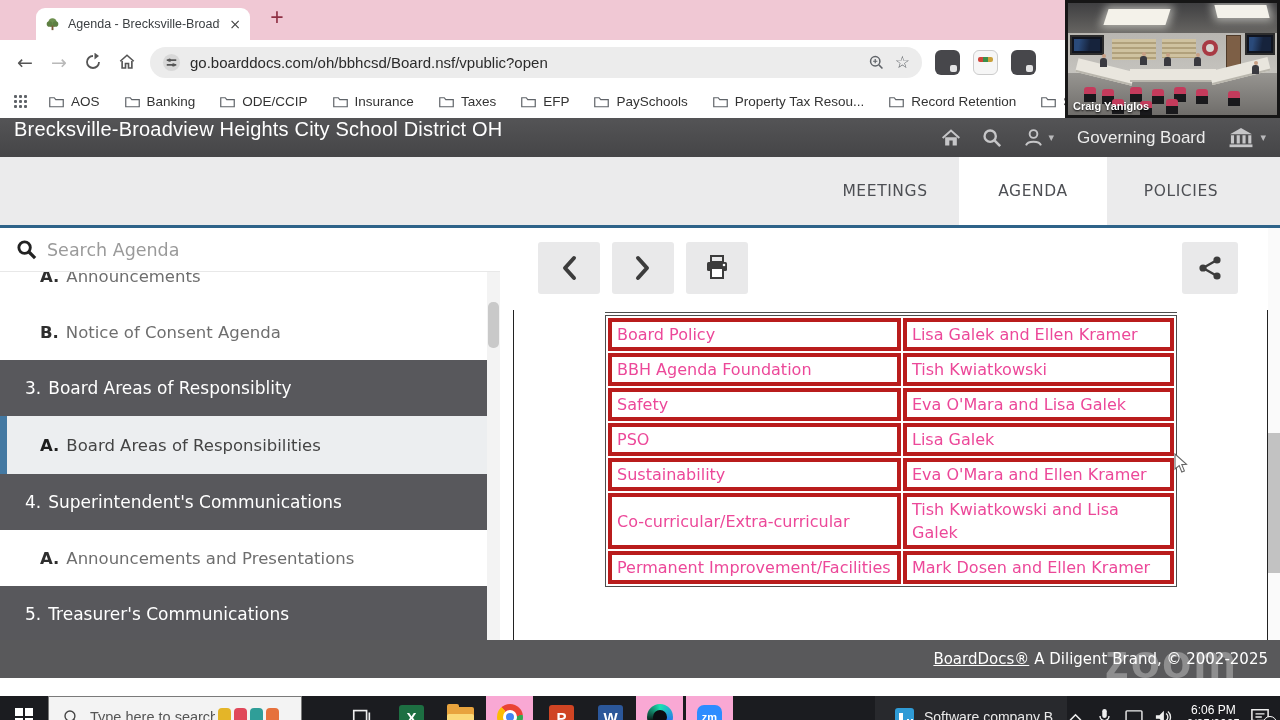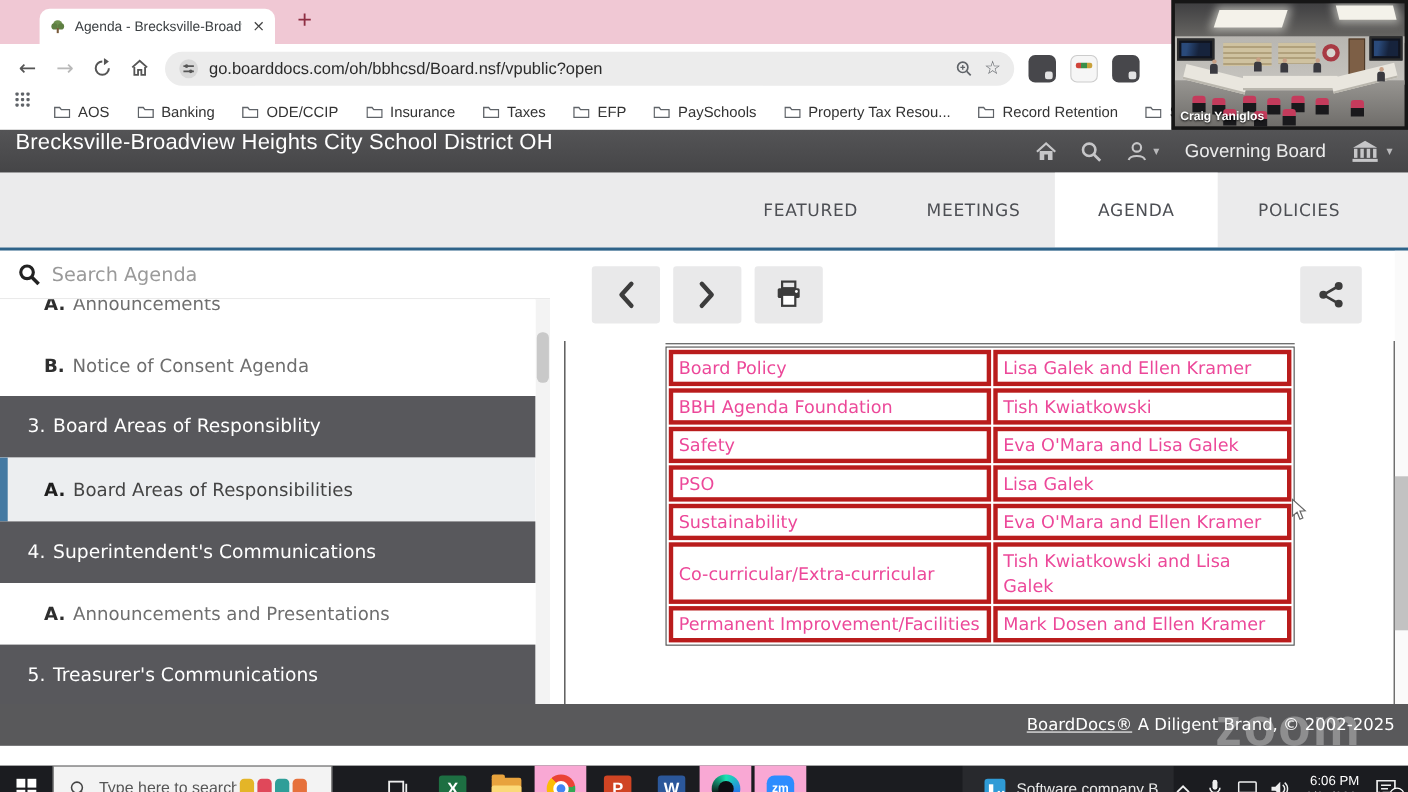--- a/index.html
+++ b/index.html
@@ -19,21 +19,21 @@
   .navglyph.dis { color:#b9b9b9; }
   .urlbar { margin-left:6px; width:772px; height:31px; background:#ececec; border-radius:16px; display:flex; align-items:center; padding:0 12px; }
   .urltext { font-size:15px; color:#2b2b2b; margin-left:9px; flex:1; white-space:nowrap; overflow:hidden; }
   .urlbar .right-ico { margin-left:10px; }
   .star { font-family:"DejaVu Sans",sans-serif; font-size:17px; color:#5f6368; margin-left:10px; }
   .ext { width:25px; height:25px; border-radius:6px; margin-left:13px; background:#47474b; position:relative; }
   .ext:after { content:""; position:absolute; right:3px; bottom:3px; width:7px; height:7px; border-radius:2px; background:#fff; opacity:.85; }
   .ext.card { background:#f6f6f6; border:1px solid #ccc; }
   .ext.card:after { left:4px; right:4px; top:6px; bottom:auto; height:5px; width:auto; background:linear-gradient(90deg,#d0443a 33%,#3a8f4a 33% 66%,#c9a13b 66%); opacity:1; }
 
-  .bookmarks { position:absolute; top:84px; left:0; width:1011px; height:34px; background:#fff; display:flex; padding-left:14px; }
+  .bookmarks { position:absolute; top:84px; left:0; width:1011px; height:34px; background:#fff; display:flex; align-items:center; padding-left:14px; }
   .grid9 { display:grid; grid-template-columns:repeat(3,3px); grid-template-rows:repeat(3,3px); gap:2px; margin-right:12px; }
   .grid9 i { background:#5f6368; border-radius:1px; }
   .bdiv { width:1px; height:18px; background:#d4d4d4; margin-right:10px; }
   .bm { display:flex; align-items:center; margin-right:25px; white-space:nowrap; }
   .bm span { font-size:13.5px; color:#333; margin-left:7px; }
 
   
   .video { position:absolute; top:0; right:0; width:215px; height:118px; background:#222; border:3px solid #161616; z-index:100; overflow:hidden; }
   .vceil { position:absolute; top:0; left:0; right:0; height:36px; background:linear-gradient(#3f3f41,#6e6c68); }
   .vlight { position:absolute; background:#f4f2ea; box-shadow:0 0 8px 3px rgba(250,250,240,.55); }
@@ -357,21 +357,20 @@
     <span class="b1">B</span>
       <span class="b2">B</span>
       <span class="b3">H</span>
     <span class="logotext">
       <div>Brecksville</div>
       <div>Broadview Heights</div>
       <div>City School District</div>
     </span>
   </div>
   <div class="navtabs">
-    <div class="navtab">FEATURED</div>
     <div class="navtab">MEETINGS</div>
     <div class="navtab active">AGENDA</div>
     <div class="navtab">POLICIES</div>
   </div>
 </div>
 <div class="blueline"></div>
 
 <div class="main">
 
   <div class="sidebar">

